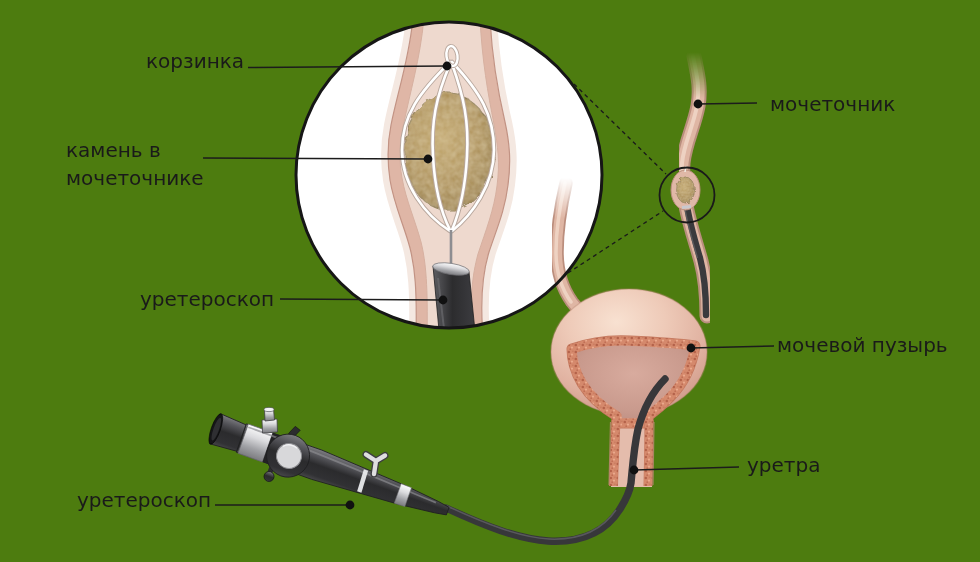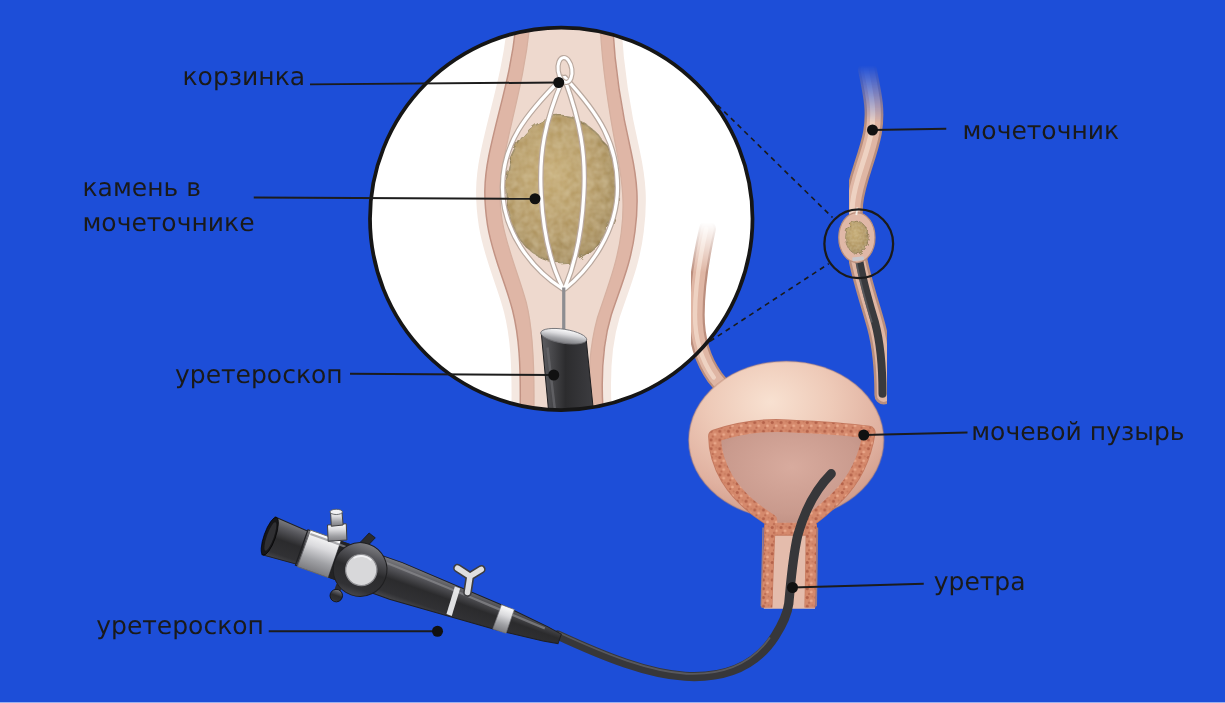--- a/index.html
+++ b/index.html
@@ -1,16 +1,16 @@
 <!DOCTYPE html>
 <html><head>
 <meta charset="utf-8">
 <style>
   html,body{margin:0;padding:0;background:#ffffff;}
-  .stage{width:980px;height:562px;position:relative;background:#1d4ed8;overflow:hidden;}
+  .stage{width:980px;height:562px;position:relative;background:#4d7c0f;overflow:hidden;}
   svg{display:block;}
   .lbl{font-family:"DejaVu Sans","Liberation Sans",sans-serif;font-size:20px;fill:#1a1a1a;}
   .leader{stroke:#1c1c1c;stroke-width:1.6;fill:none;}
   .ldot{fill:#111111;}
 </style>
 </head>
 <body>
 
 <div class="stage">
 <svg width="980" height="562" viewBox="0 0 980 562">

